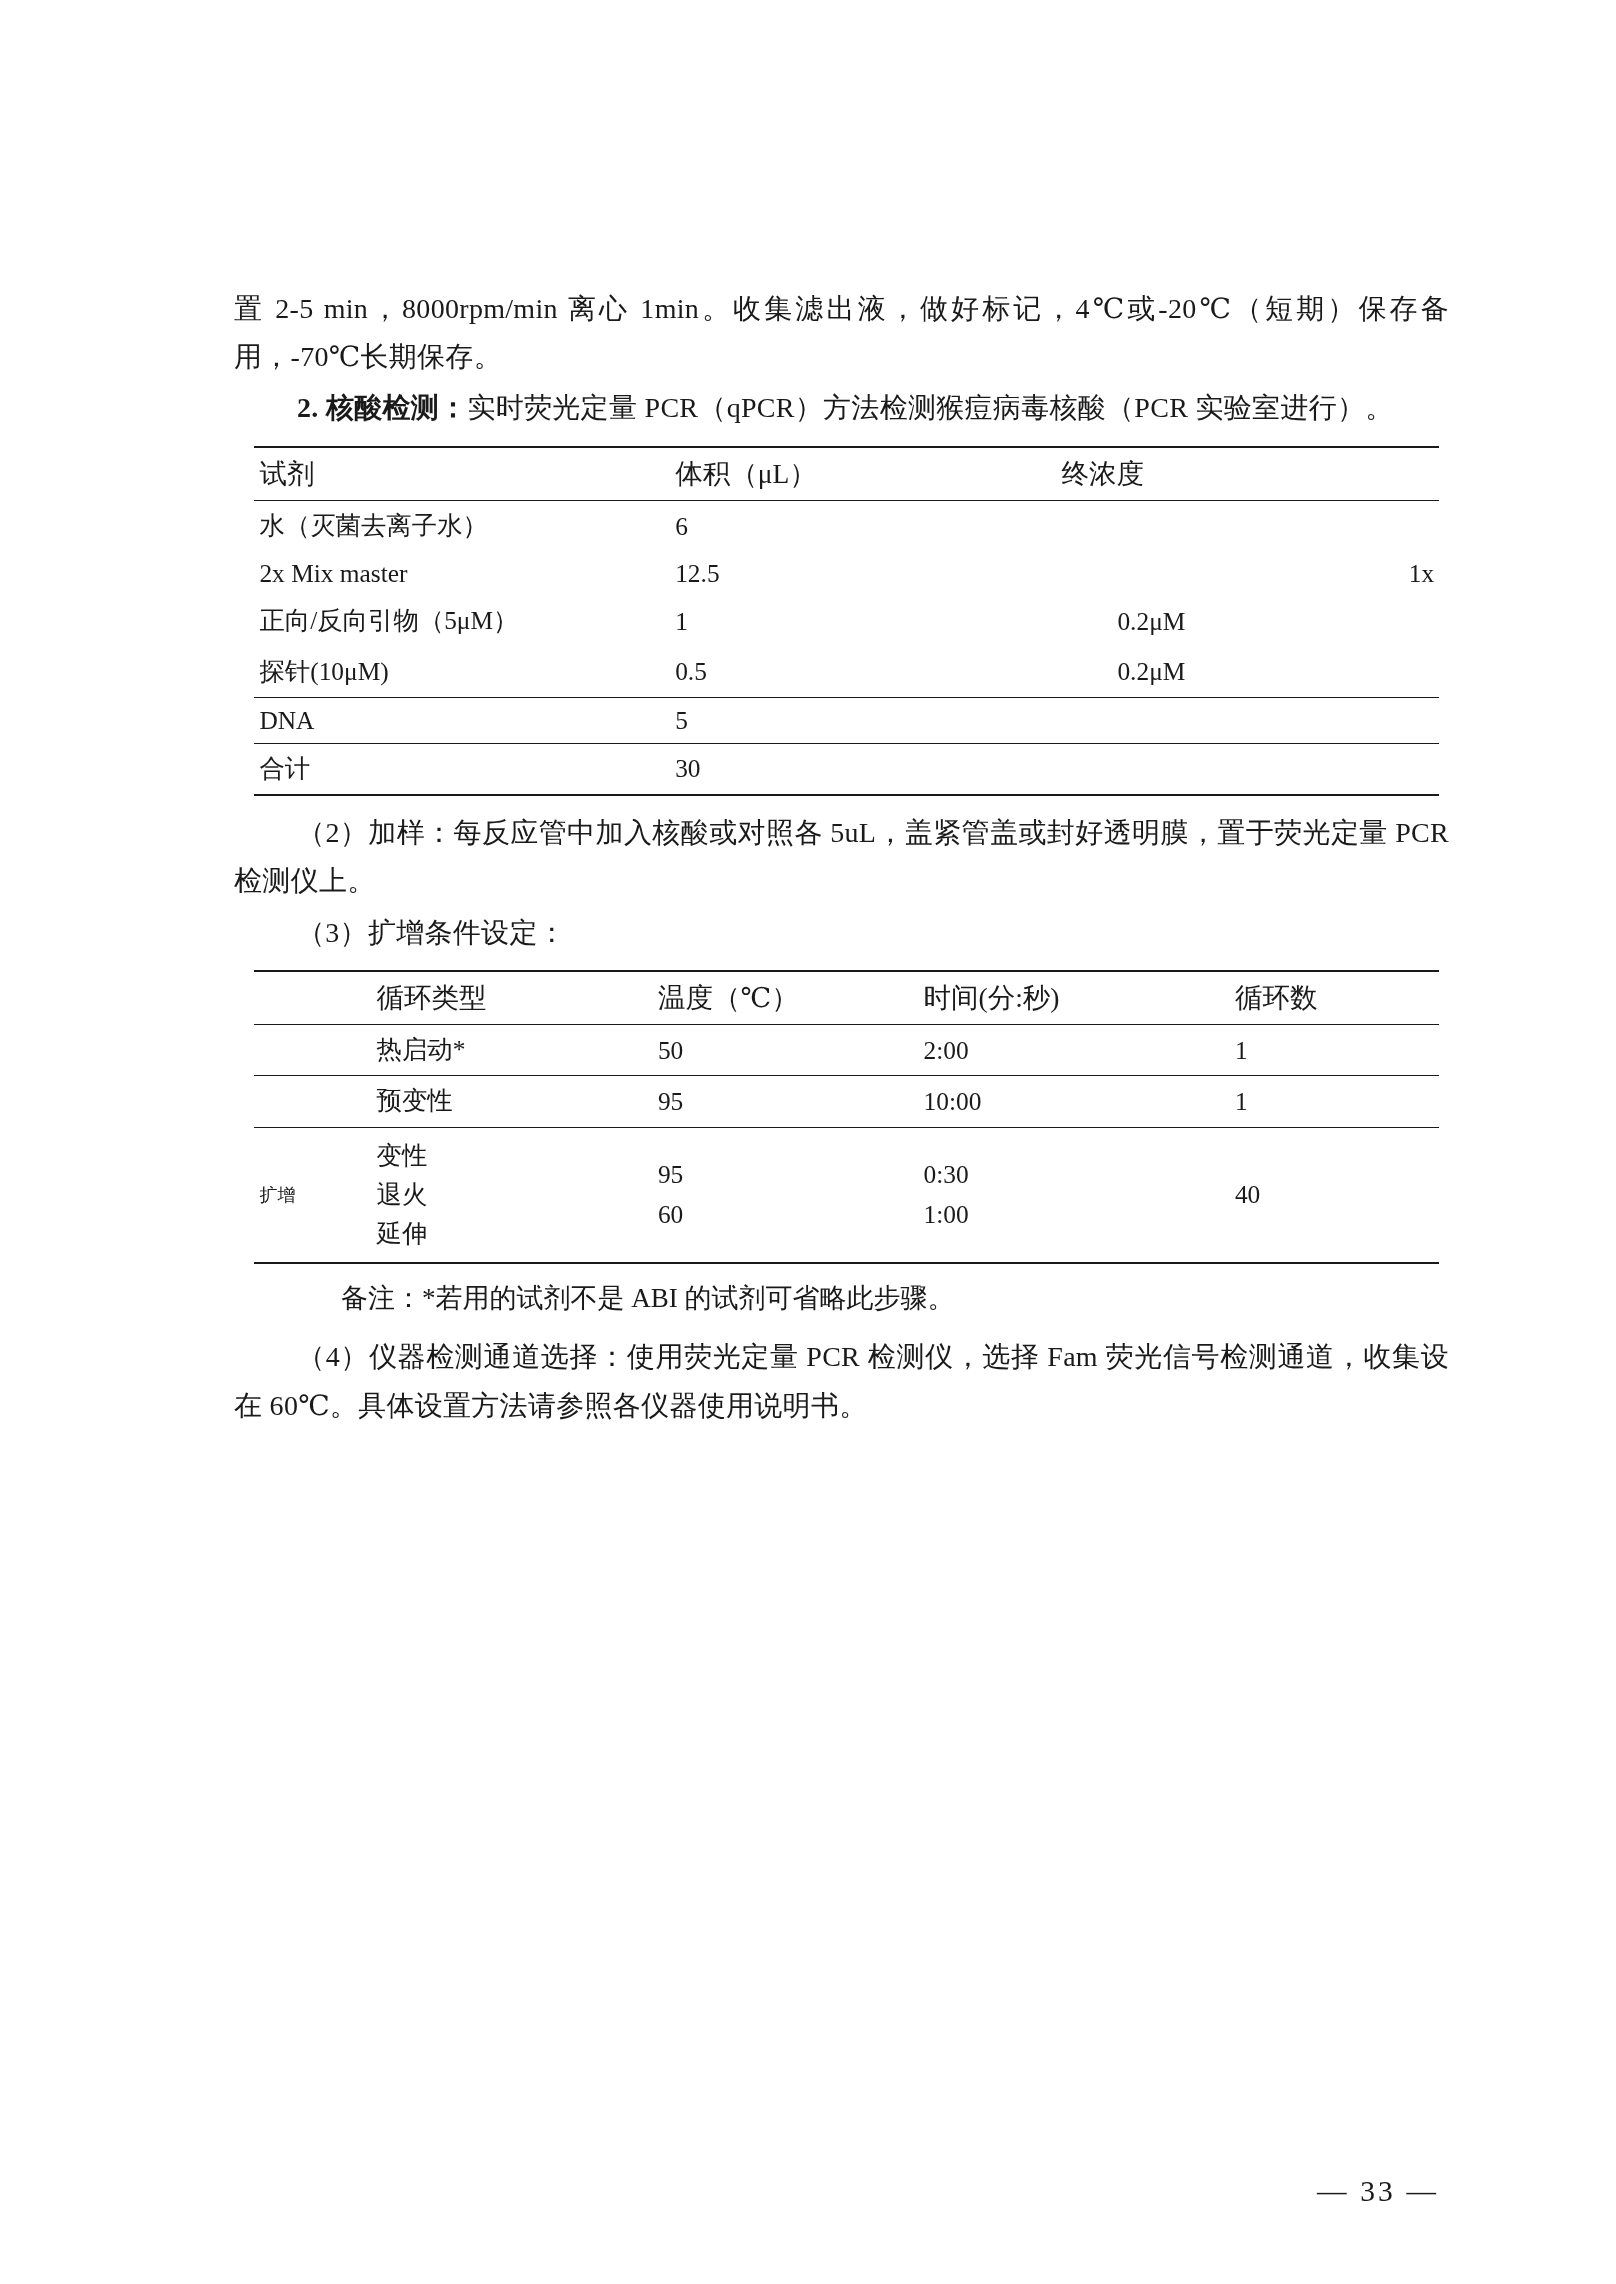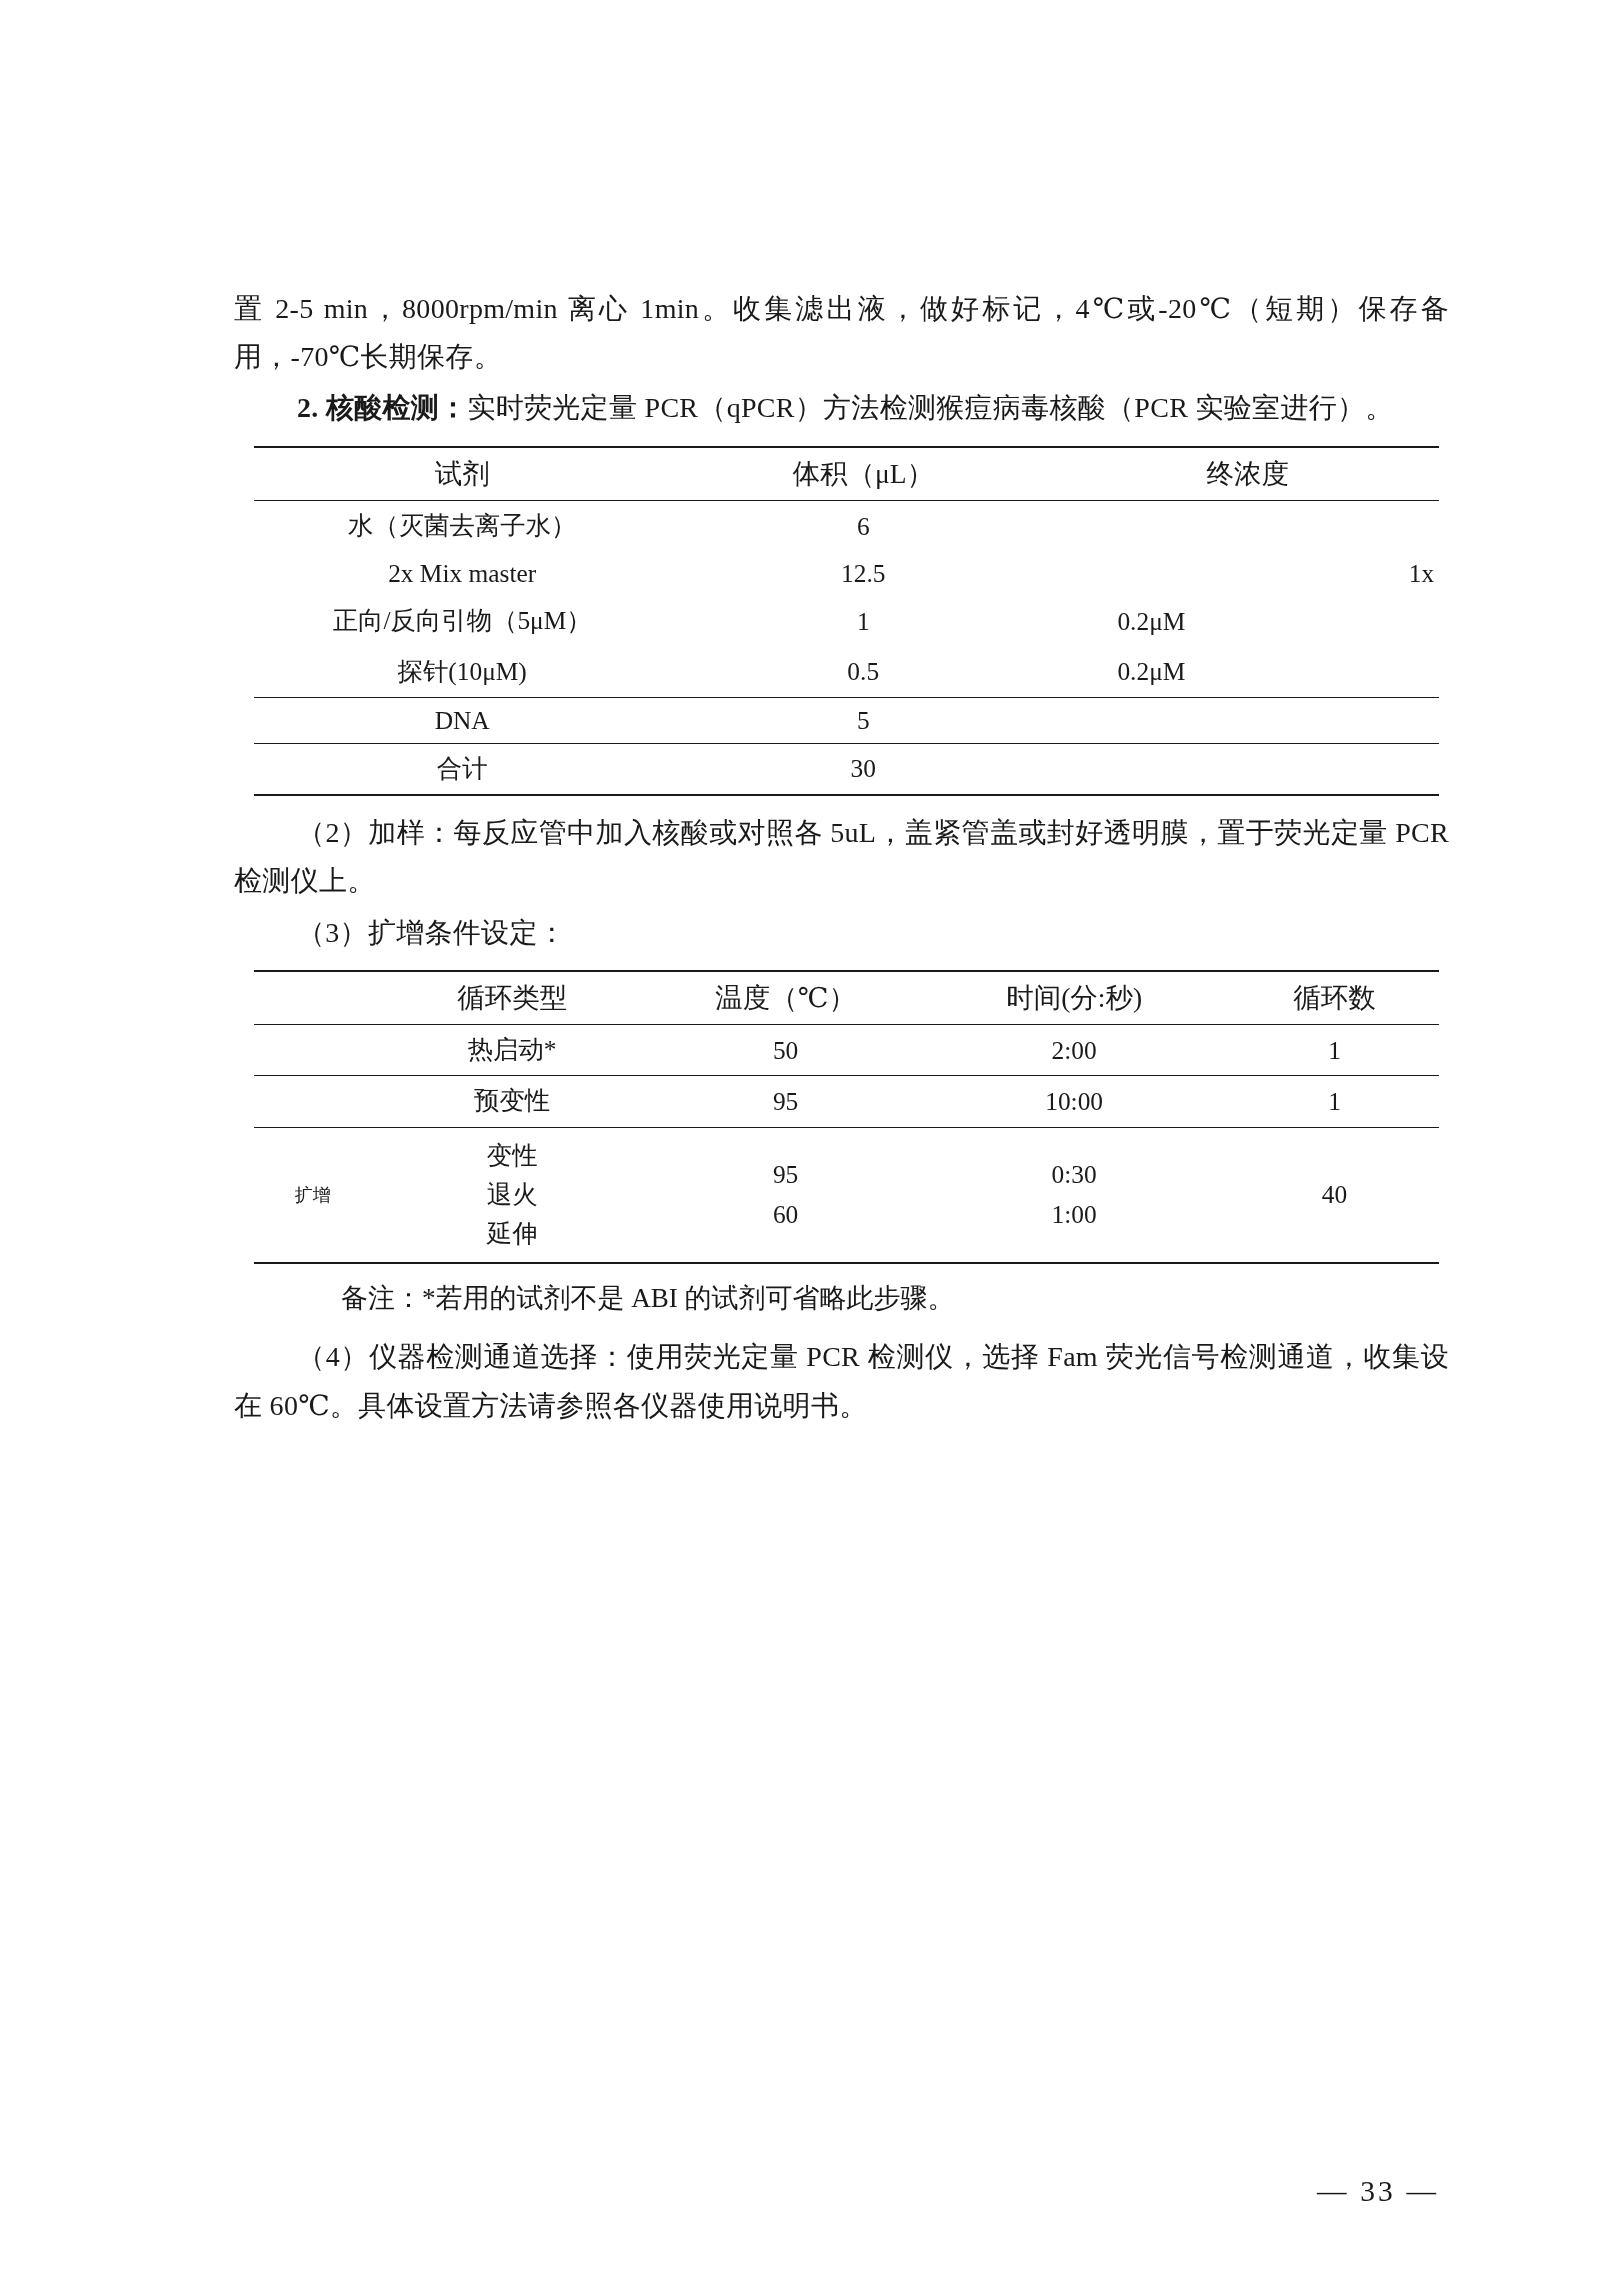--- a/index.html
+++ b/index.html
@@ -39,21 +39,21 @@
   }
   table.doc-table {
     border-collapse: collapse;
     width: 1185px;
     margin: 13.2px 0 13.2px 20.3px;
     font-size: 25.4px;
   }
   table.doc-table td, table.doc-table th {
     padding: 8.1px 5.1px;
     font-weight: normal;
-    text-align: center;
+    text-align: left;
     vertical-align: middle;
   }
   .tbl-top {
     border-top: 2px solid #1a1a1a;
   }
   .tbl-head-bottom {
     border-bottom: 1.5px solid #1a1a1a;
   }
   .tbl-bottom {
     border-bottom: 2px solid #1a1a1a;

